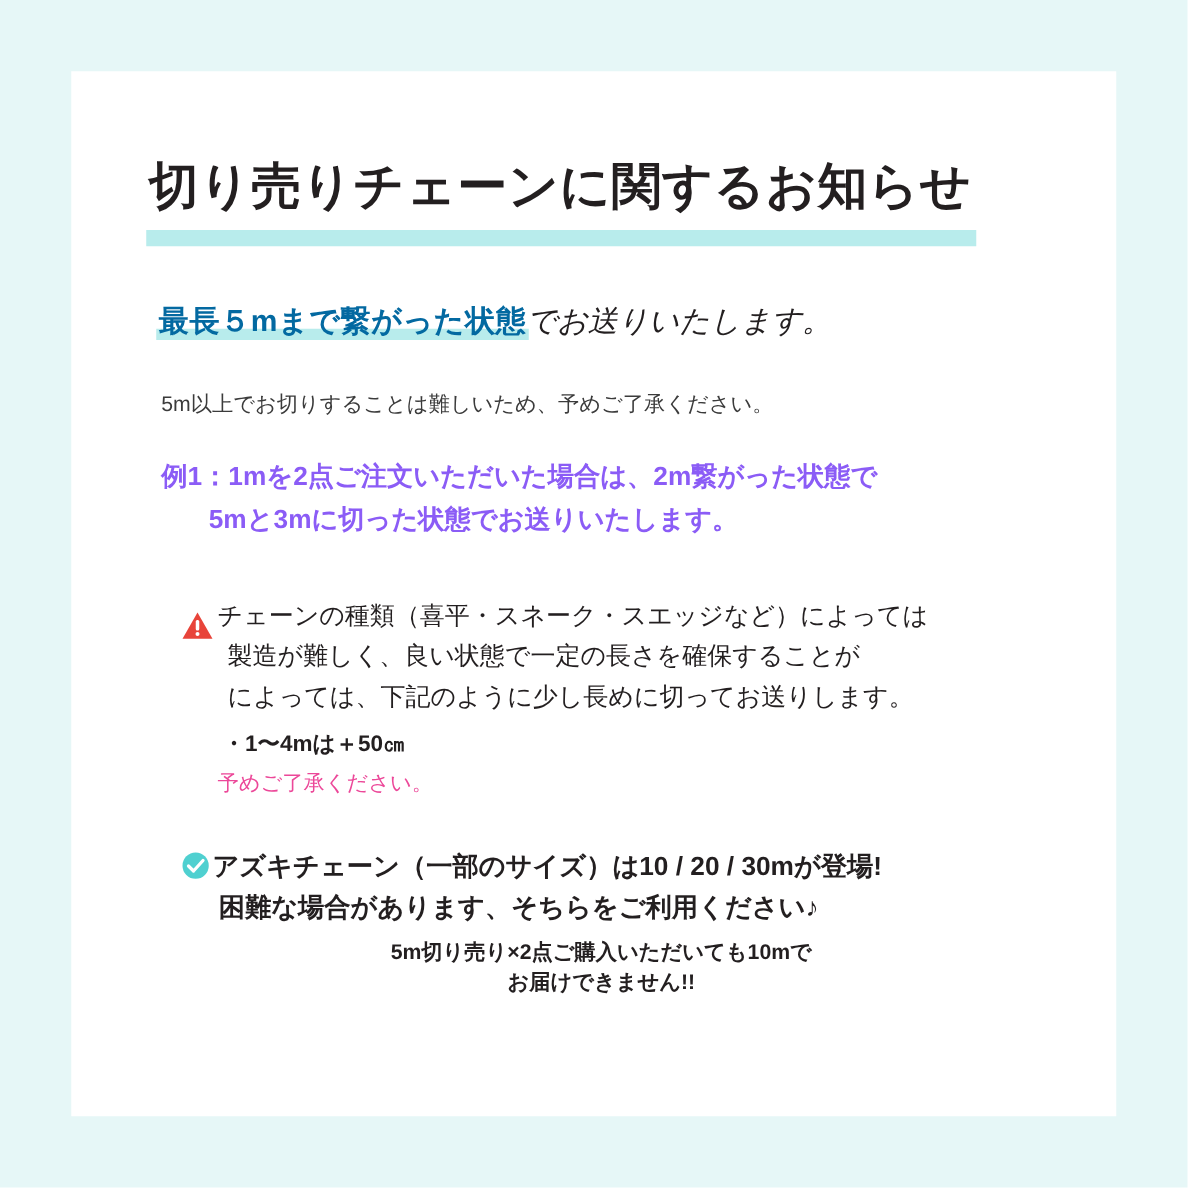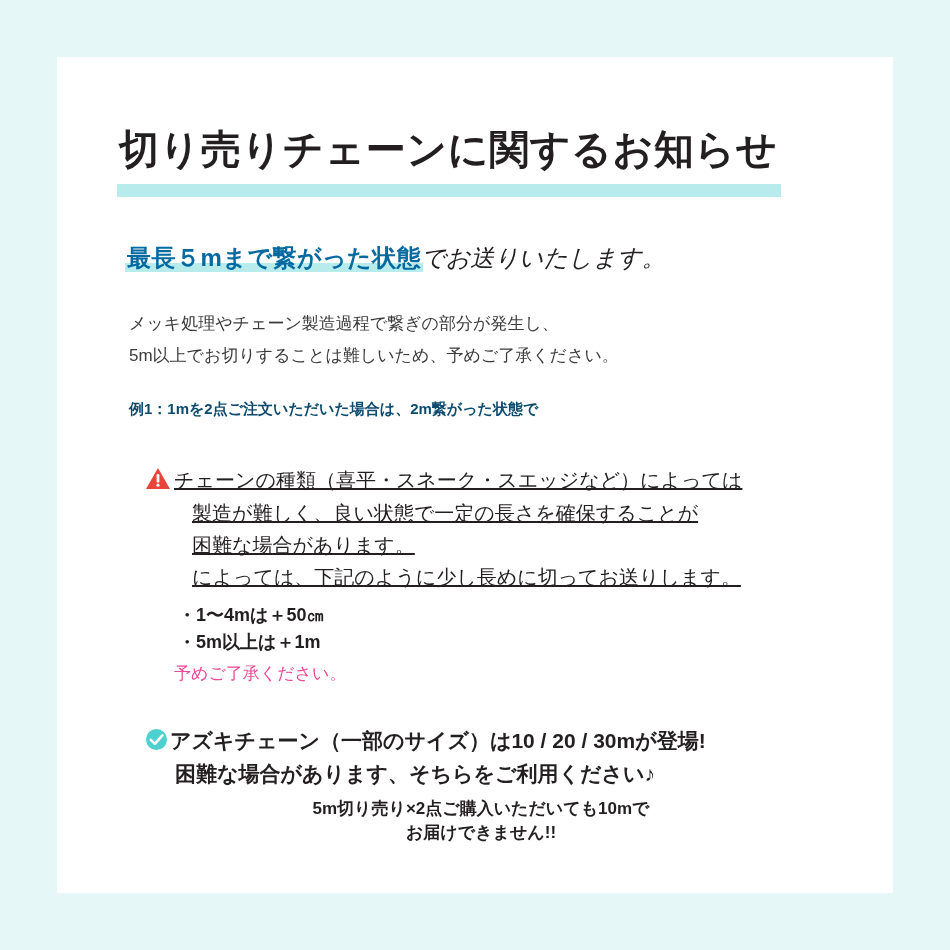--- a/index.html
+++ b/index.html
@@ -103,57 +103,55 @@
     margin-left: 12px;
     font-size: 17px;
     color: #3b3b3b;
     line-height: 1.85;
   }
 
   
   .examples {
     margin-top: 26px;
     margin-left: 12px;
-    font-size: 15px;
-    font-weight: bold;
-    color: #0c4a6e;
+    font-size: 21px;
+    font-weight: bold;
+    color: #8b5cf6;
     line-height: 1.55;
   }
   .ex-line2 {
     margin-left: 38px;
   }
   .ex-block + .ex-block {
     margin-top: 2px;
   }
 
   
   .warn {
     margin-top: 44px;
     margin-left: 28px;
     position: relative;
     font-size: 20px;
     color: #231f20;
     line-height: 1.62;
   }
   .warn-first {
     display: flex;
-    align-items: flex-start;
-    text-decoration: underline;
+    align-items: flex-end;
   }
   .warn-icon {
     width: 26px;
     height: 23px;
     margin-right: 3px;
     flex: 0 0 auto;
     position: relative;
     top: 3px;
   }
   .warn-body-indent {
-    margin-left: 47px;
-    text-decoration: underline;
+    margin-left: 37px;
   }
   .bullets {
     margin-top: 8px;
     margin-left: 33px;
     font-size: 18px;
     font-weight: bold;
     line-height: 1.5;
   }
   .closing {
     margin-left: 29px;
@@ -209,49 +207,47 @@
       </div>
 
       <div class="lead">
         <span class="em-wrap">
           <span class="em-hl"></span>
           <span class="em">最長５mまで繋がった状態</span>
         </span><span class="rest">でお送りいたします。</span>
       </div>
 
       <div class="note">
-        <div>メッキ処理やチェーン製造過程で繋ぎの部分が発生し、</div>
         <div>5m以上でお切りすることは難しいため、予めご了承ください。</div>
       </div>
 
       <div class="examples">
         <div class="ex-block">
           <div>例1：1mを2点ご注文いただいた場合は、2m繋がった状態で</div>
         </div>
         <div class="ex-block">
+          <div class="ex-line2">5mと3mに切った状態でお送りいたします。</div>
         </div>
       </div>
 
       <div class="warn">
         <div class="warn-first">
           <span class="warn-icon">
             <svg viewBox="0 0 26 23" width="26" height="23" aria-hidden="true">
               <path d="M13 1 L25 22 L1 22 Z" fill="#e8443a"></path>
               <rect x="11.6" y="7" width="2.8" height="8.4" rx="1.2" fill="#ffffff"></rect>
               <circle cx="13" cy="18.2" r="1.6" fill="#ffffff"></circle>
             </svg>
           </span>
           <span>チェーンの種類（喜平・スネーク・スエッジなど）によっては</span>
         </div>
         <div class="warn-body-indent">製造が難しく、良い状態で一定の長さを確保することが</div>
-        <div class="warn-body-indent">困難な場合があります。</div>
         <div class="warn-body-indent">によっては、下記のように少し長めに切ってお送りします。</div>
         <div class="bullets">
           <div>・1〜4mは＋50㎝</div>
-          <div>・5m以上は＋1m</div>
         </div>
         <div class="closing">予めご了承ください。</div>
       </div>
 
       <div class="final">
         <div class="final-first">
           <span class="check-icon">
             <svg viewBox="0 0 23 23" width="23" height="23" aria-hidden="true">
               <circle cx="11.5" cy="11.5" r="10.5" fill="#4fd0d0"></circle>
               <path d="M5.8 11.8 L9.8 15.8 L17.4 7.4" fill="none" stroke="#ffffff" stroke-width="2.6" stroke-linecap="round" stroke-linejoin="round"></path>

